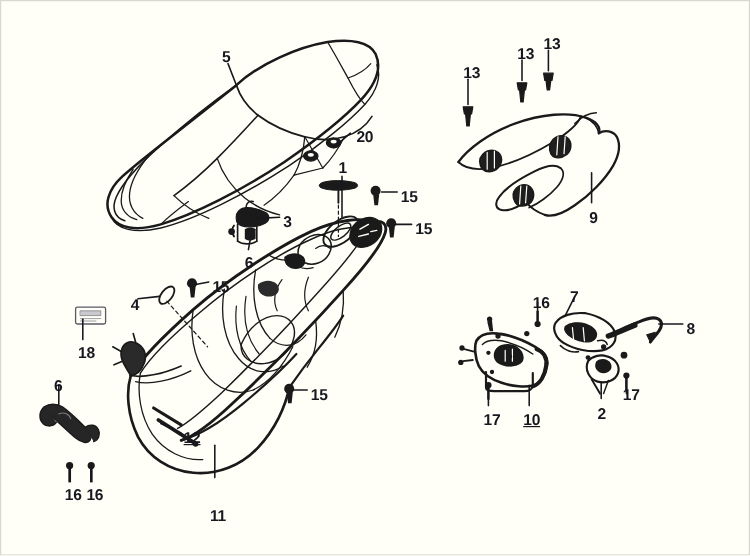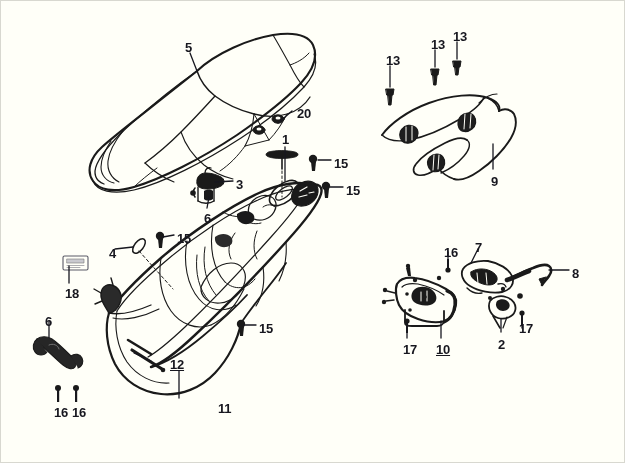--- a/index.html
+++ b/index.html
@@ -375,22 +375,22 @@
       <div class="callout" style="left: 490px; top: 174px;">9</div>
       <div class="callout" style="left: 333px; top: 156px;">15</div>
       <div class="callout" style="left: 345px; top: 183px;">15</div>
       <div class="callout" style="left: 235px; top: 177px;">3</div>
       <div class="callout" style="left: 203px; top: 211px;">6</div>
       <div class="callout" style="left: 176px; top: 231px;">15</div>
       <div class="callout" style="left: 108px; top: 246px;">4</div>
       <div class="callout" style="left: 64px; top: 286px;">18</div>
       <div class="callout" style="left: 44px; top: 314px;">6</div>
       <div class="callout" style="left: 258px; top: 321px;">15</div>
-      <div class="callout" style="left: 169px; top: 357px; text-decoration: underline;">12</div>
-      <div class="callout" style="left: 174px; top: 401px; margin-left: 43px;">11</div>
+      <div class="callout" style="left: 152px; top: 357px; text-decoration: underline;">12</div>
+      <div class="callout" style="left: 174px; top: 422px;">11</div>
       <div class="callout" style="left: 53px; top: 405px;">16</div>
       <div class="callout" style="left: 71px; top: 405px;">16</div>
       <div class="callout" style="left: 443px; top: 245px;">16</div>
       <div class="callout" style="left: 474px; top: 240px;">7</div>
       <div class="callout" style="left: 571px; top: 266px;">8</div>
       <div class="callout" style="left: 402px; top: 342px;">17</div>
       <div class="callout" style="left: 435px; top: 342px; text-decoration: underline;">10</div>
       <div class="callout" style="left: 497px; top: 337px;">2</div>
       <div class="callout" style="left: 518px; top: 321px;">17</div>
     </div>

